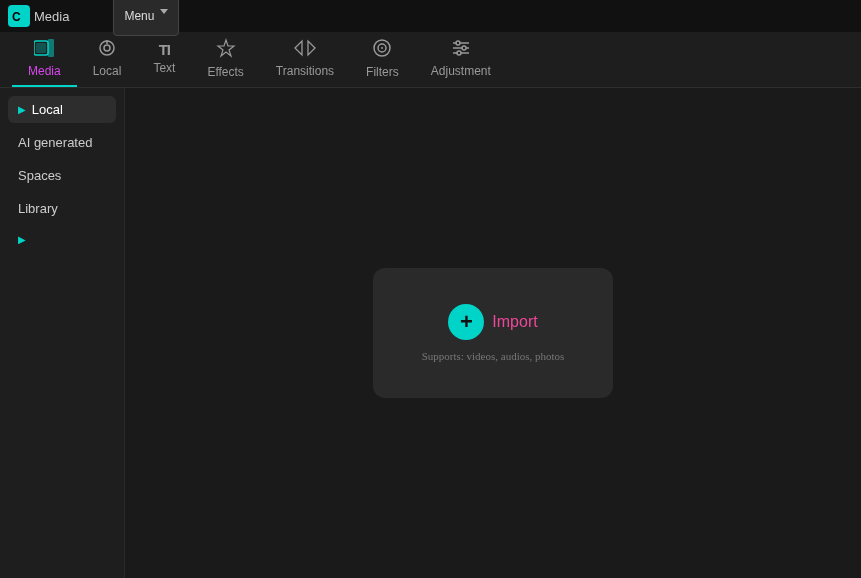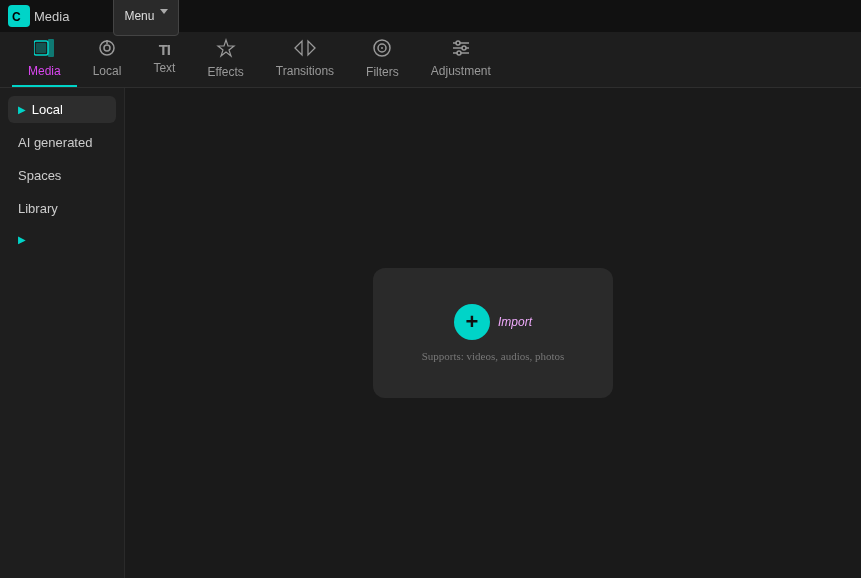--- a/index.html
+++ b/index.html
@@ -144,24 +144,23 @@
       color: #111;
       font-weight: bold;
       line-height: 1;
     }
     .import-row {
       display: flex;
       align-items: center;
       gap: 8px;
     }
     .import-label {
-      font-size: 12px;
-      color: #f0abfc;
+      font-size: 16px;
+      color: #ec4899;
       font-weight: 500;
-      font-style: italic;
     }
     .import-sub {
       font-size: 11px;
       color: #777;
       font-family: Liberation Serif, serif;
     }
 
     
     .chevron-down {
       display: inline-block;

